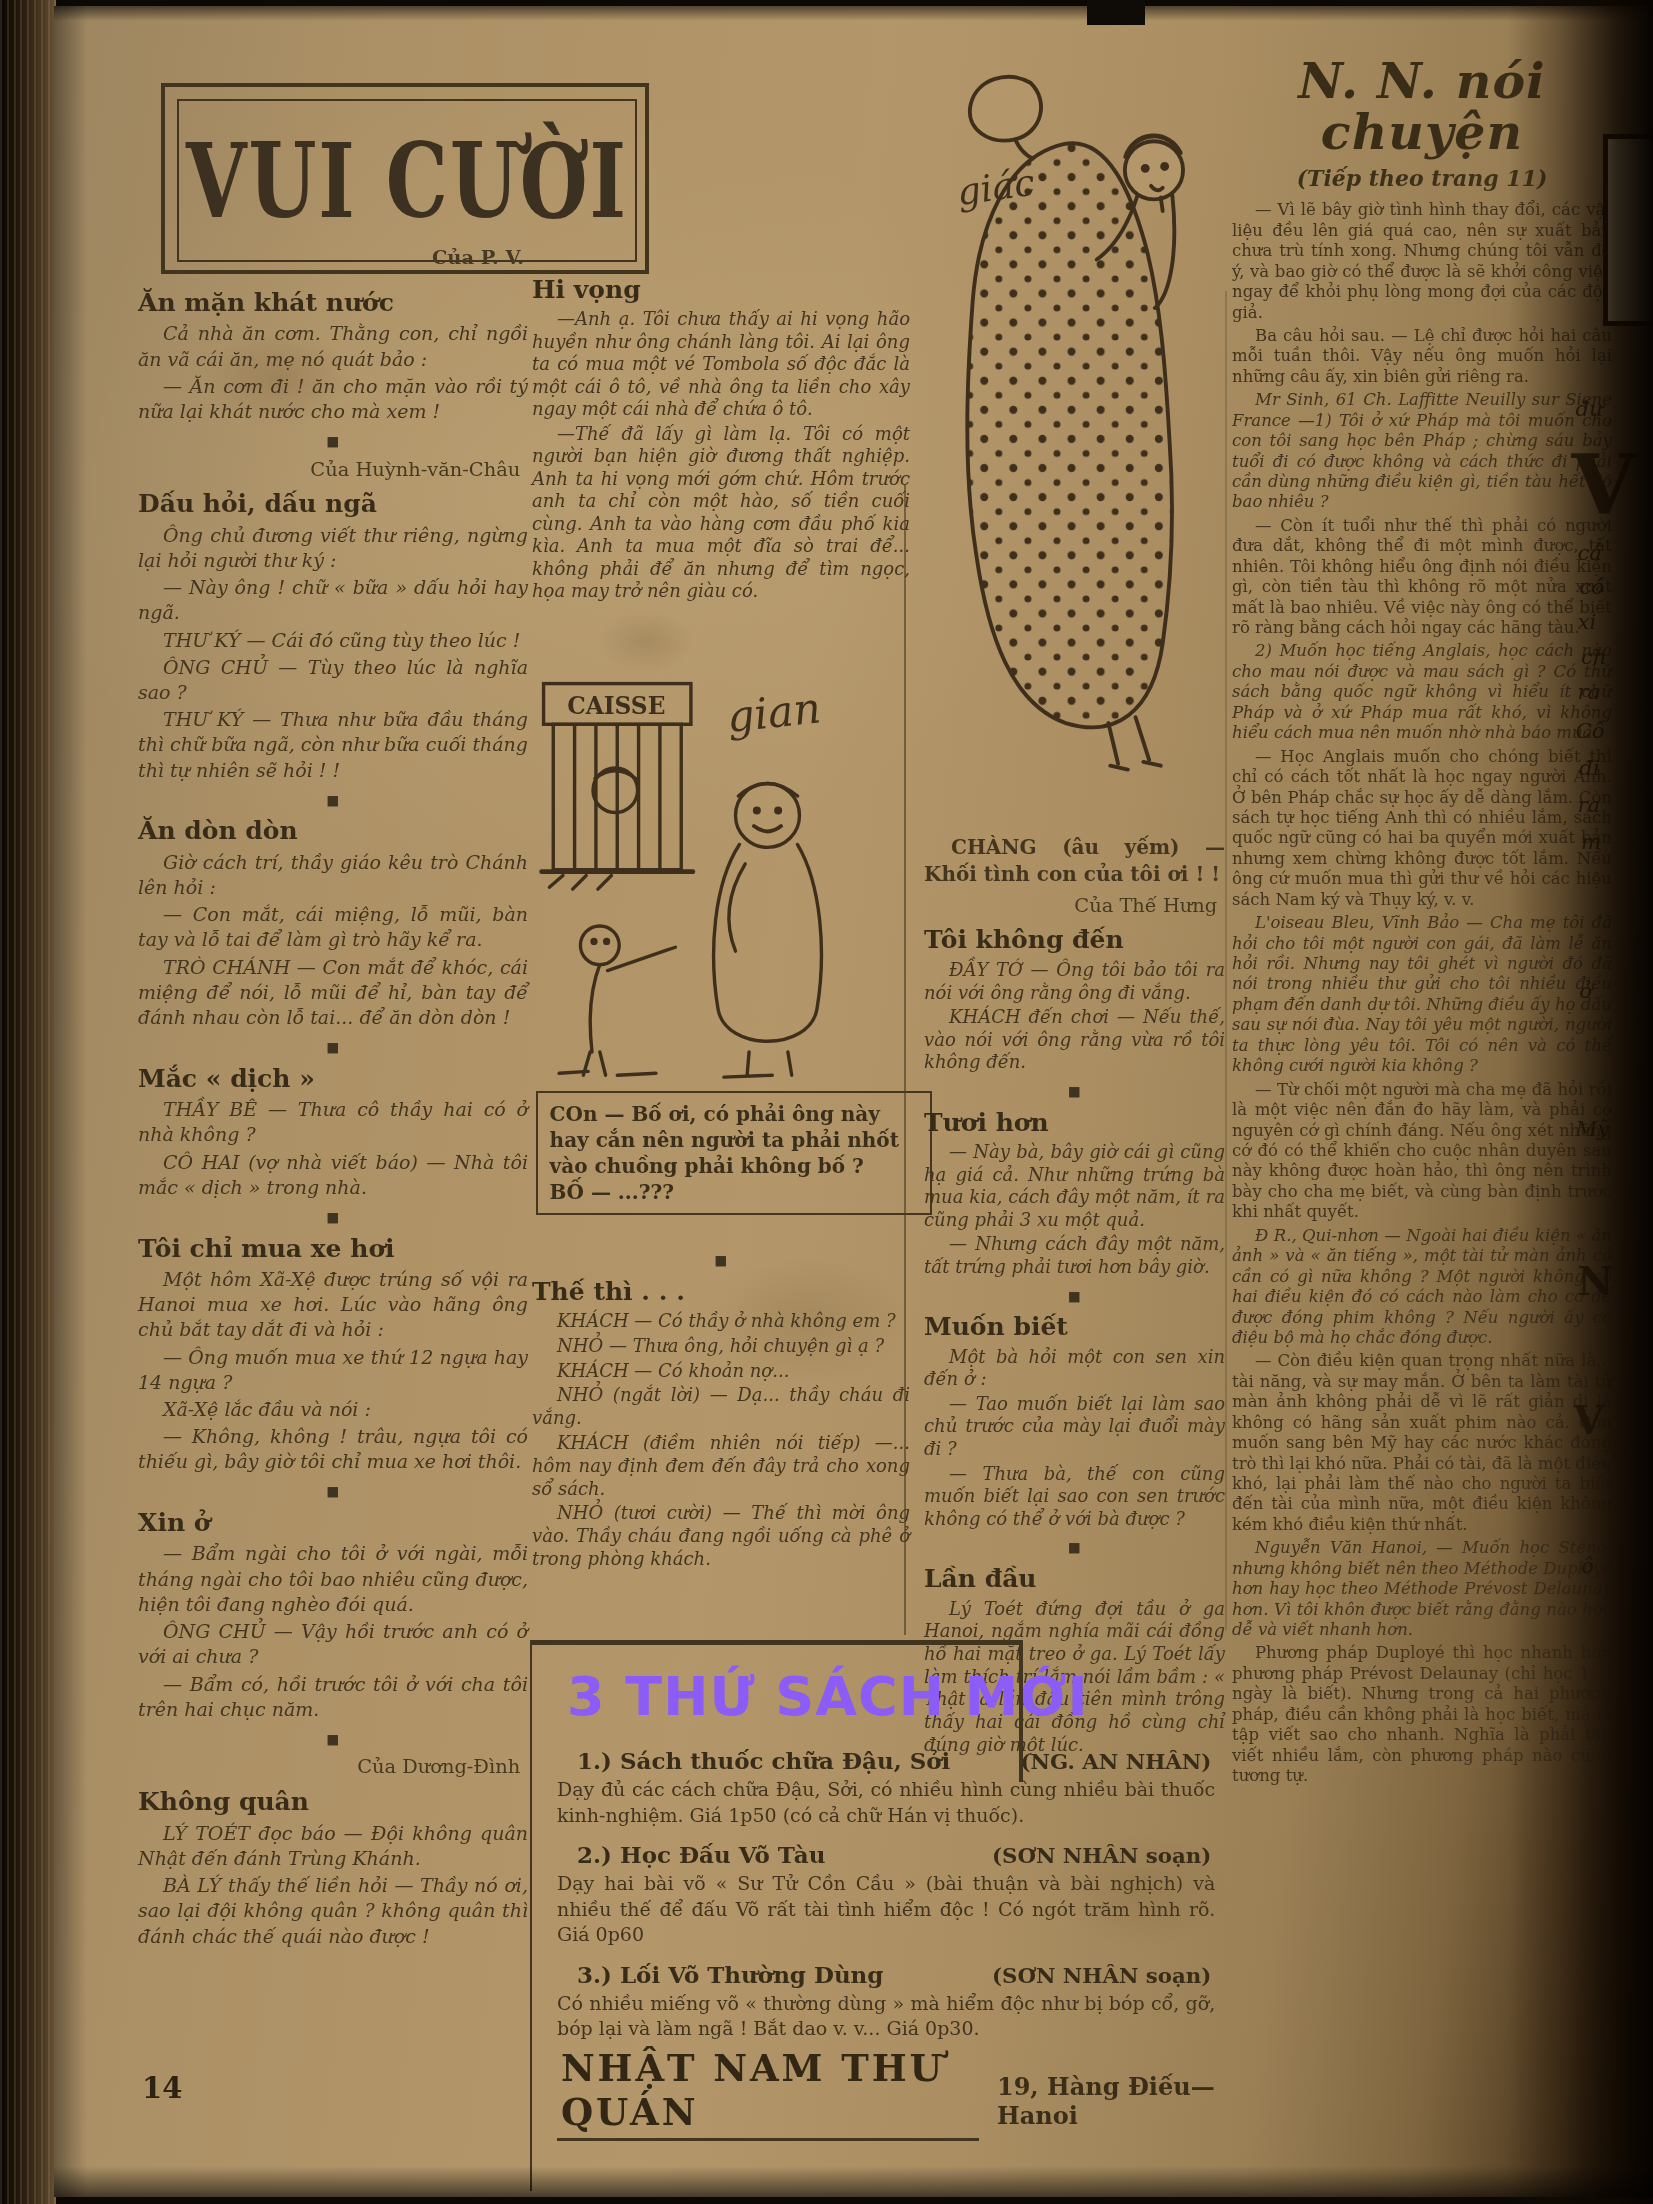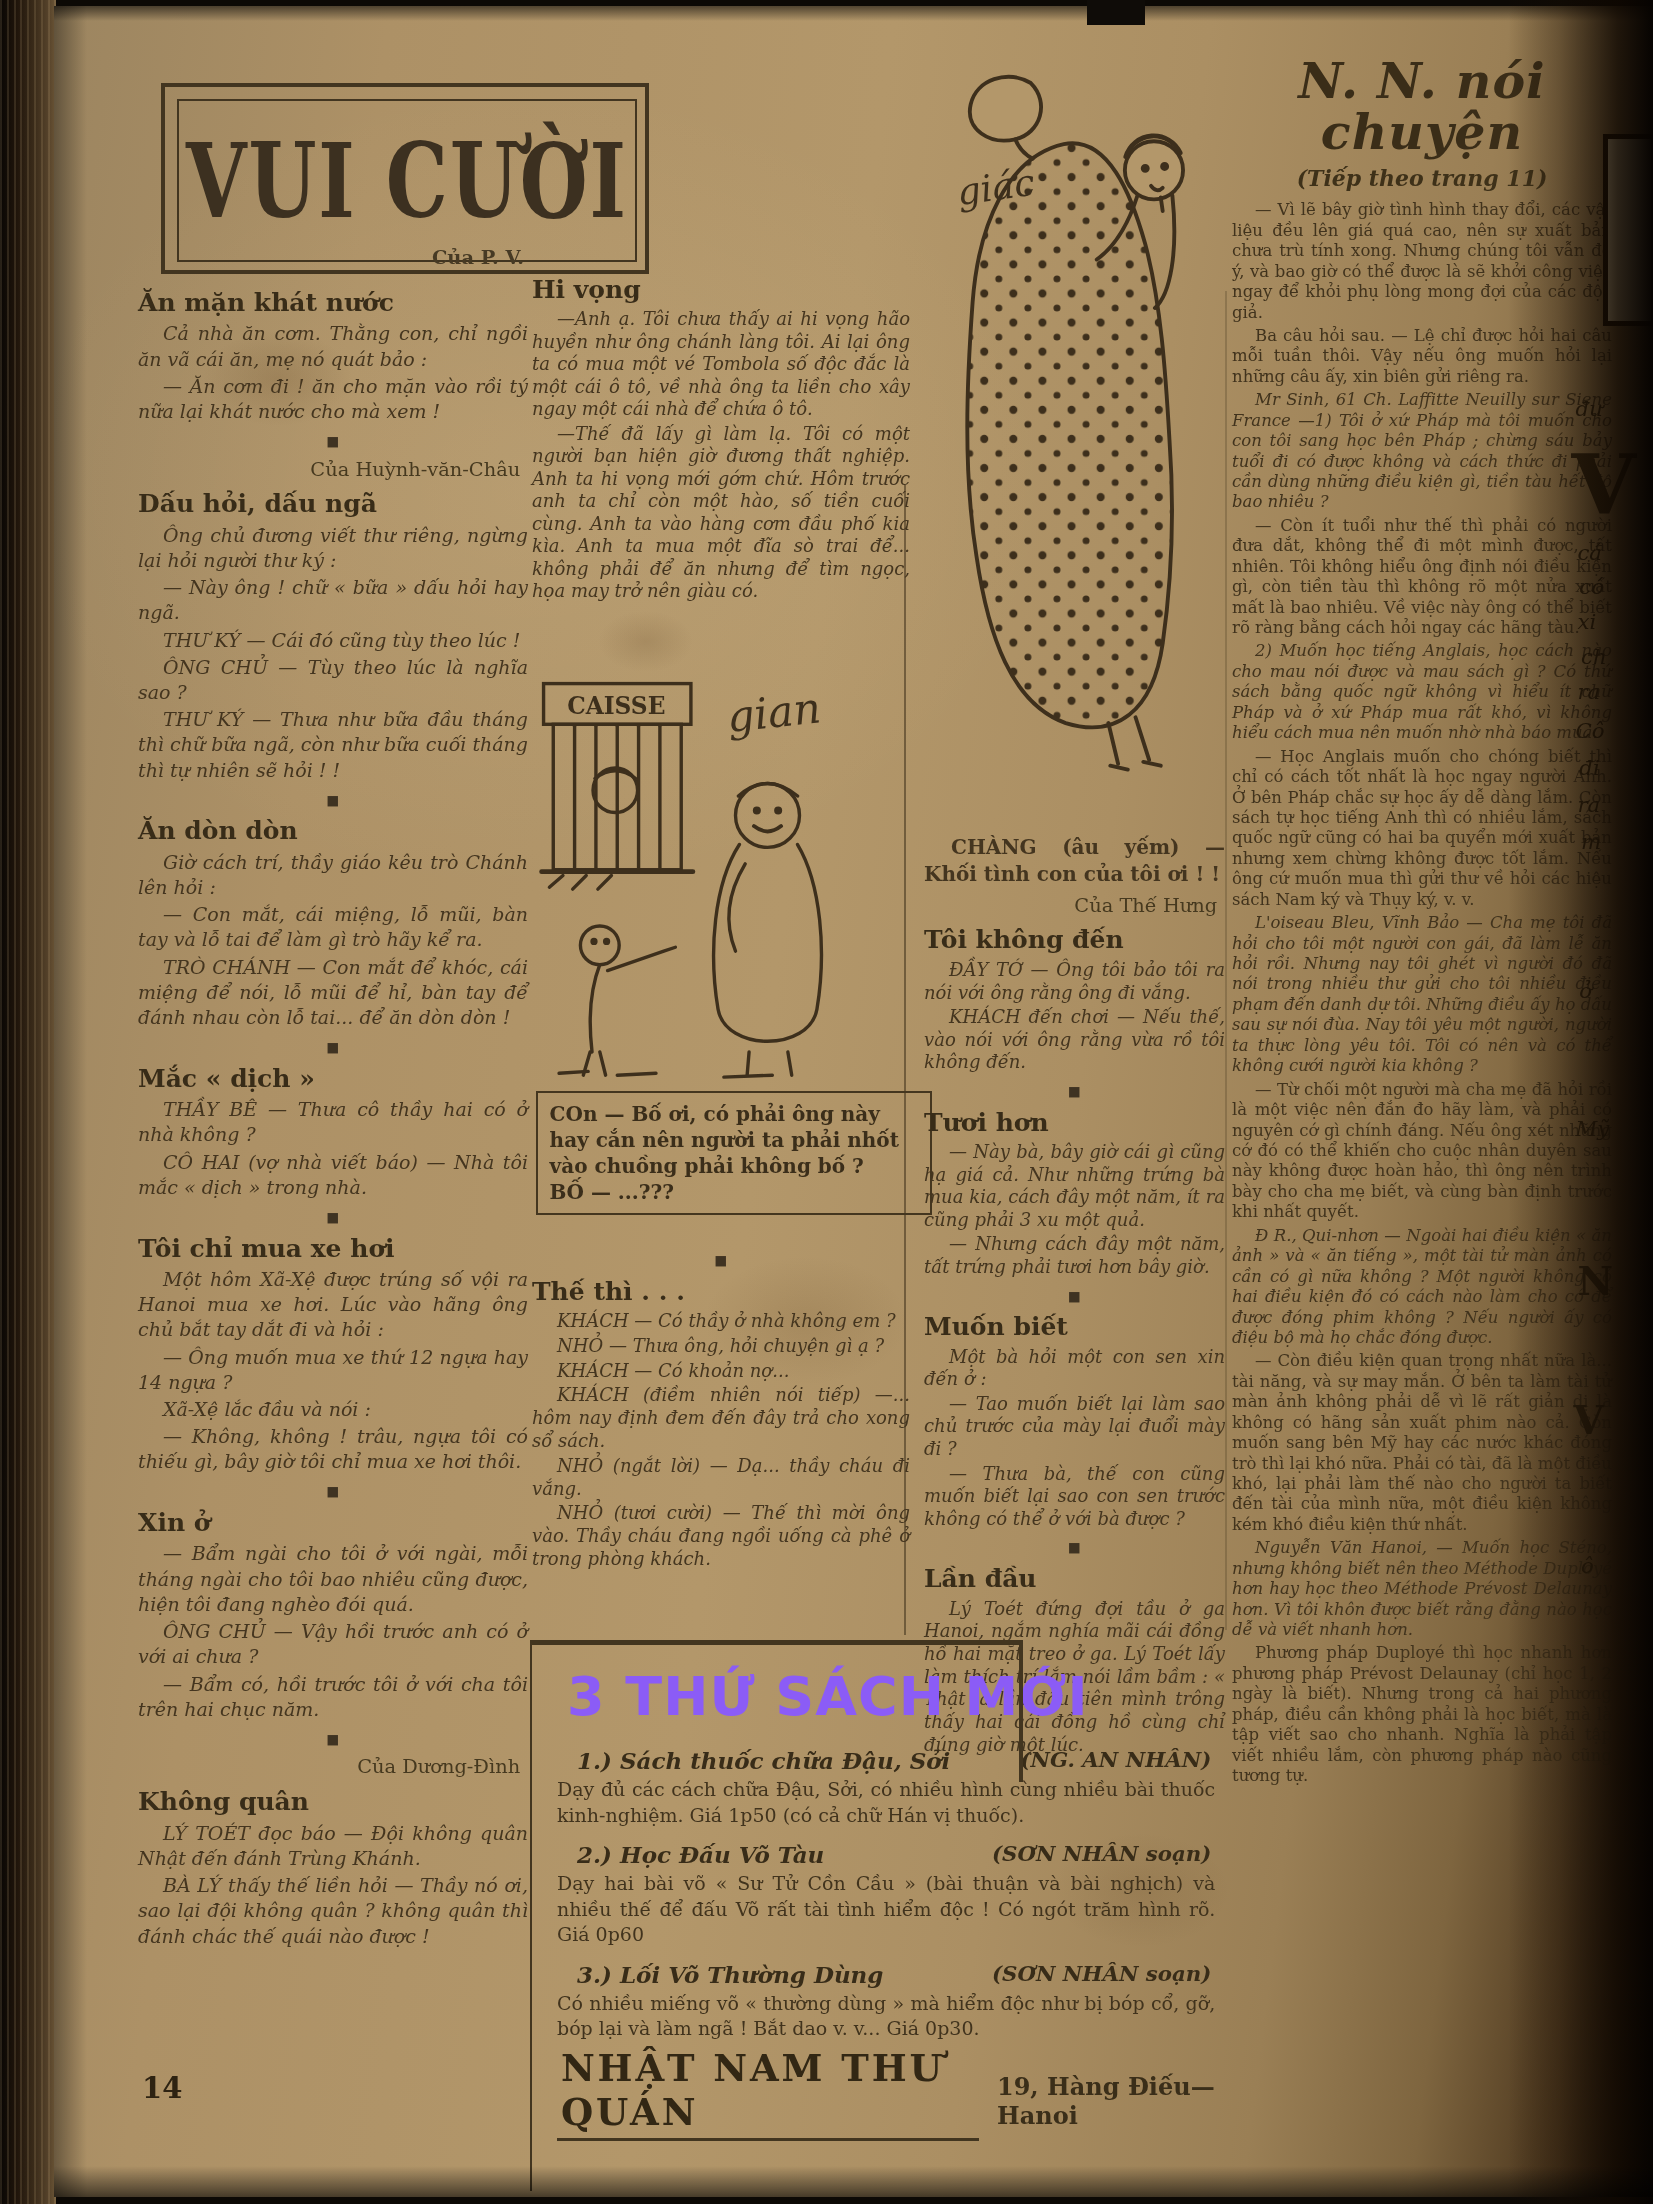--- a/index.html
+++ b/index.html
@@ -65,22 +65,22 @@
   .vrule{position:absolute;width:1.9px;background:rgba(62,48,25,.55);}
   .vr-a{left:904px;top:485px;height:1150px;}
   .vr-b{left:1225px;top:291px;height:1339px;opacity:.45;}
   
   .ad{position:absolute;left:530px;top:1640px;width:691px;height:551px;
     border-left:2.9px solid #42351f;}
   .ad-topline{position:absolute;left:0;top:0;width:491px;height:4.9px;background:#42351f;}
   .ad-corner{position:absolute;left:487px;top:0;width:3.9px;height:142px;background:#42351f;}
   .ad-title{font-family:"DejaVu Sans",sans-serif;font-weight:bold;font-size:54px;
     color:#8b5cf6;padding:25px 0 5.8px 35px;letter-spacing:1px;}
-  .ad-item-head{display:flex;justify-content:space-between;align-items:flex-start;
-    font-weight:bold;font-size:23px;color:#382c18;padding:13.6px 11.6px 2.9px 45px;font-style:italic;}
+  .ad-item-head{display:flex;justify-content:space-between;align-items:flex-end;
+    font-weight:bold;font-size:23px;color:#382c18;padding:13.6px 11.6px 2.9px 45px;}
   .ad-item-head .auth{font-size:21.3px;}
   .ad-item-desc{font-size:19px;color:#41331d;padding:0 7.8px 0 25px;text-align:justify;line-height:1.33;margin:0;}
   .ad-note{font-size:19px;color:#41331d;padding:13.6px 7.8px 0 43px;margin:0;}
   .ad-pub{position:absolute;left:25px;bottom:50px;display:flex;align-items:baseline;}
   .pub-name{font-weight:bold;font-size:37px;letter-spacing:2.9px;color:#322714;
     border-bottom:3.9px solid #42351f;padding:0 23px 3.9px 3.9px;}
   .pub-addr{font-weight:bold;font-size:24px;color:#3a2e19;margin-left:17.5px;position:relative;top:13.6px;}
   
   .c4-title{font-style:italic;font-weight:bold;font-size:49px;color:#3a2d18;
     text-align:center;margin:0 0 5.8px;line-height:1.05;letter-spacing:1px;}
@@ -203,22 +203,22 @@
     <p>COn — Bố ơi, có phải ông này hay cắn nên người ta phải nhốt vào chuồng phải không bố ?</p>
     <p>BỐ — ...???</p>
   </div>
 
   <div class="col c2b">
     <div class="sep" style="margin-top:0">■</div>
     <div class="story-h">Thế thì . . .</div>
     <p class="it">KHÁCH — Có thầy ở nhà không em ?</p>
     <p class="it">NHỎ — Thưa ông, hỏi chuyện gì ạ ?</p>
     <p class="it">KHÁCH — Có khoản nợ...</p>
+    <p class="it">NHỎ (ngắt lời) — Dạ... thầy cháu đi vắng.</p>
     <p class="it">KHÁCH (điềm nhiên nói tiếp) —... hôm nay định đem đến đây trả cho xong sổ sách.</p>
-    <p class="it">NHỎ (ngắt lời) — Dạ... thầy cháu đi vắng.</p>
     <p class="it">NHỎ (tươi cười) — Thế thì mời ông vào. Thầy cháu đang ngồi uống cà phê ở trong phòng khách.</p>
   </div>
 
   <div class="svg-wrap sv-bundle">
     <svg viewBox="0 0 318 760" width="309" height="737">
       <defs>
         <pattern id="dots" width="30" height="30" patternUnits="userSpaceOnUse">
           <circle cx="8" cy="9" r="4.2" fill="#3d2f1c"></circle>
           <circle cx="23" cy="24" r="3.6" fill="#3d2f1c"></circle>
         </pattern>

